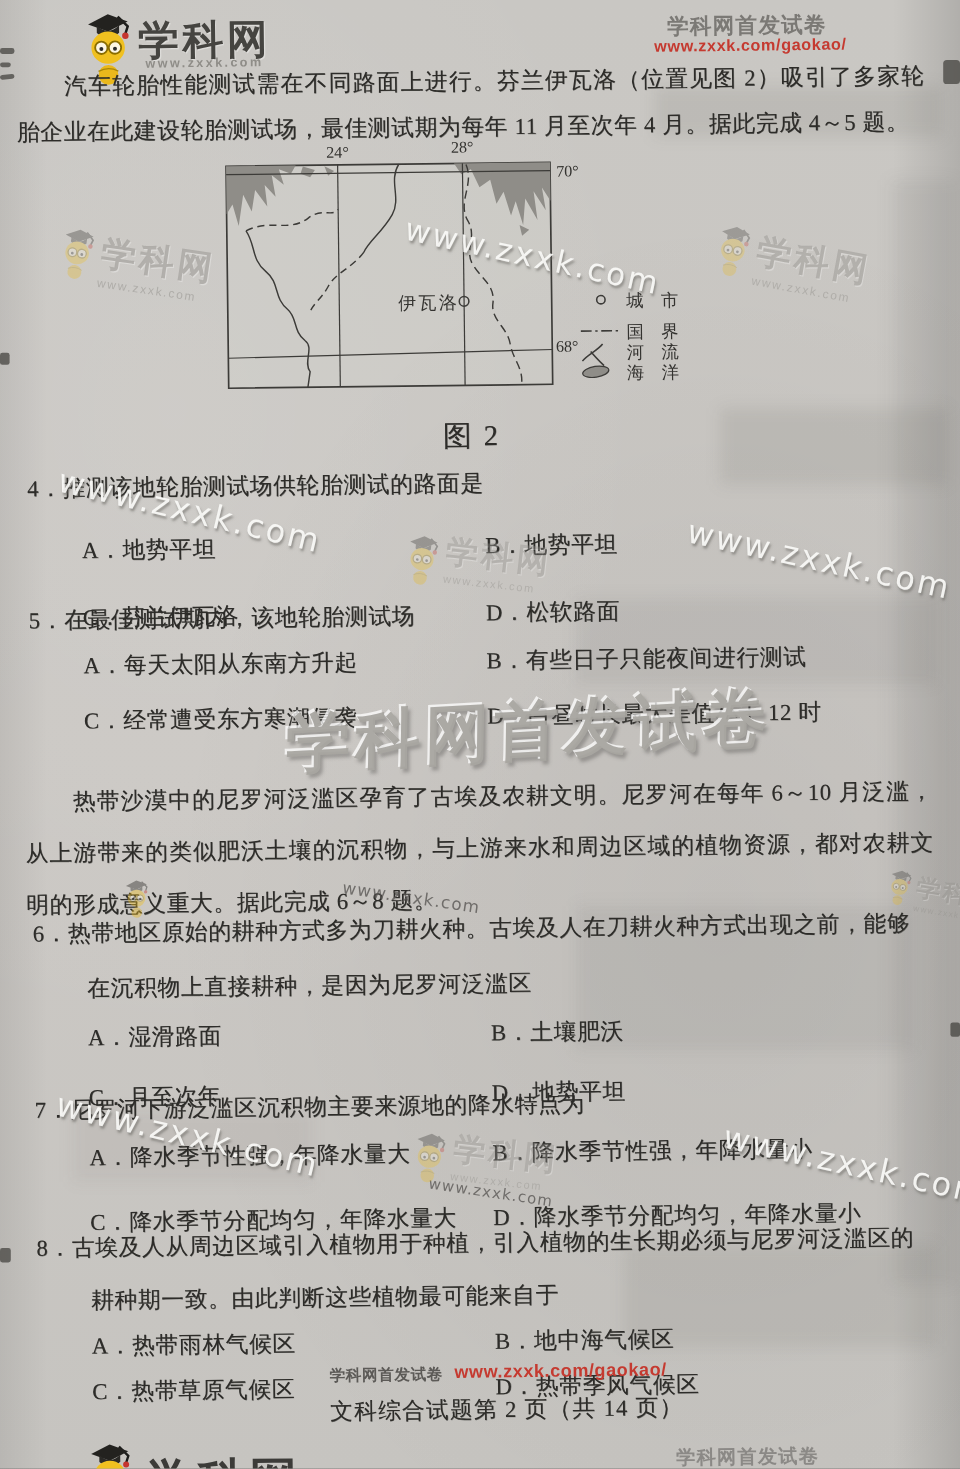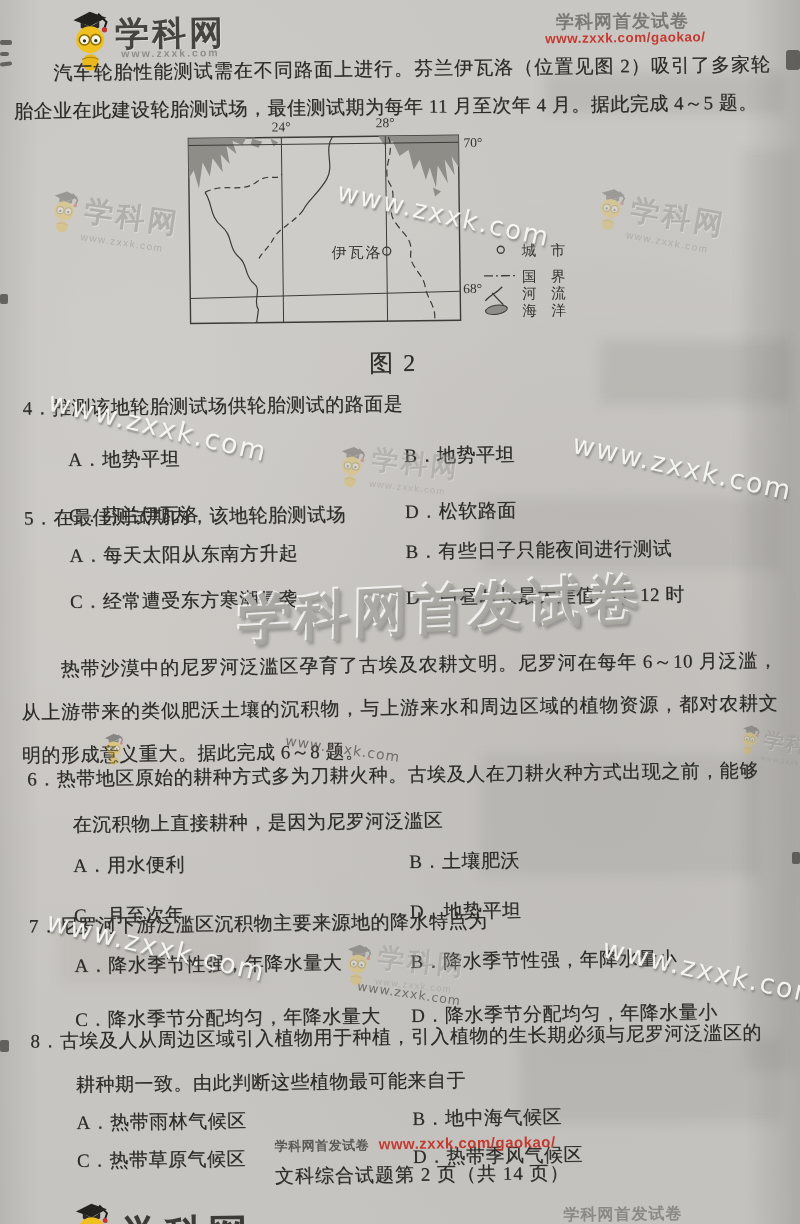--- a/index.html
+++ b/index.html
@@ -197,21 +197,21 @@
       </div>
     </section>
 
     <div class="abs wm-big" style="left:238px;top:574px;">学科网首发试卷</div>
 
     <p class="abs passage ink" style="left:20px;top:643px;width:757px;line-height:43px;text-indent:2.1em;margin:0;">热带沙漠中的尼罗河泛滥区孕育了古埃及农耕文明。尼罗河在每年 6～10 月泛滥，从上游带来的类似肥沃土壤的沉积物，与上游来水和周边区域的植物资源，都对农耕文明的形成意义重大。据此完成 6～8 题。</p>
 
     <section class="abs question" style="left:25px;top:752px;">
       <div class="stem ink" style="line-height:46px;"><span>6．</span><span>热带地区原始的耕种方式多为刀耕火种。古埃及人在刀耕火种方式出现之前，能够在沉积物上直接耕种，是因为尼罗河泛滥区</span></div>
       <div class="opts" style="row-gap:22px;margin-top:4px;">
-        <div class="opt ink"><span>A．</span><span>用水便利</span></div>
+        <div class="opt ink"><span>A．</span><span>湿滑路面</span></div>
         <div class="opt ink"><span>B．</span><span>土壤肥沃</span></div>
         <div class="opt ink"><span>C．</span><span>月至次年</span></div>
         <div class="opt ink"><span>D．</span><span>地势平坦</span></div>
       </div>
     </section>
 
     <section class="abs question" style="left:25px;top:908px;">
       <div class="stem ink"><span>7．</span><span>尼罗河下游泛滥区沉积物主要来源地的降水特点为</span></div>
       <div class="opts" style="row-gap:26px;margin-top:12px;">
         <div class="opt ink"><span>A．</span><span>降水季节性强，年降水量大</span></div>

